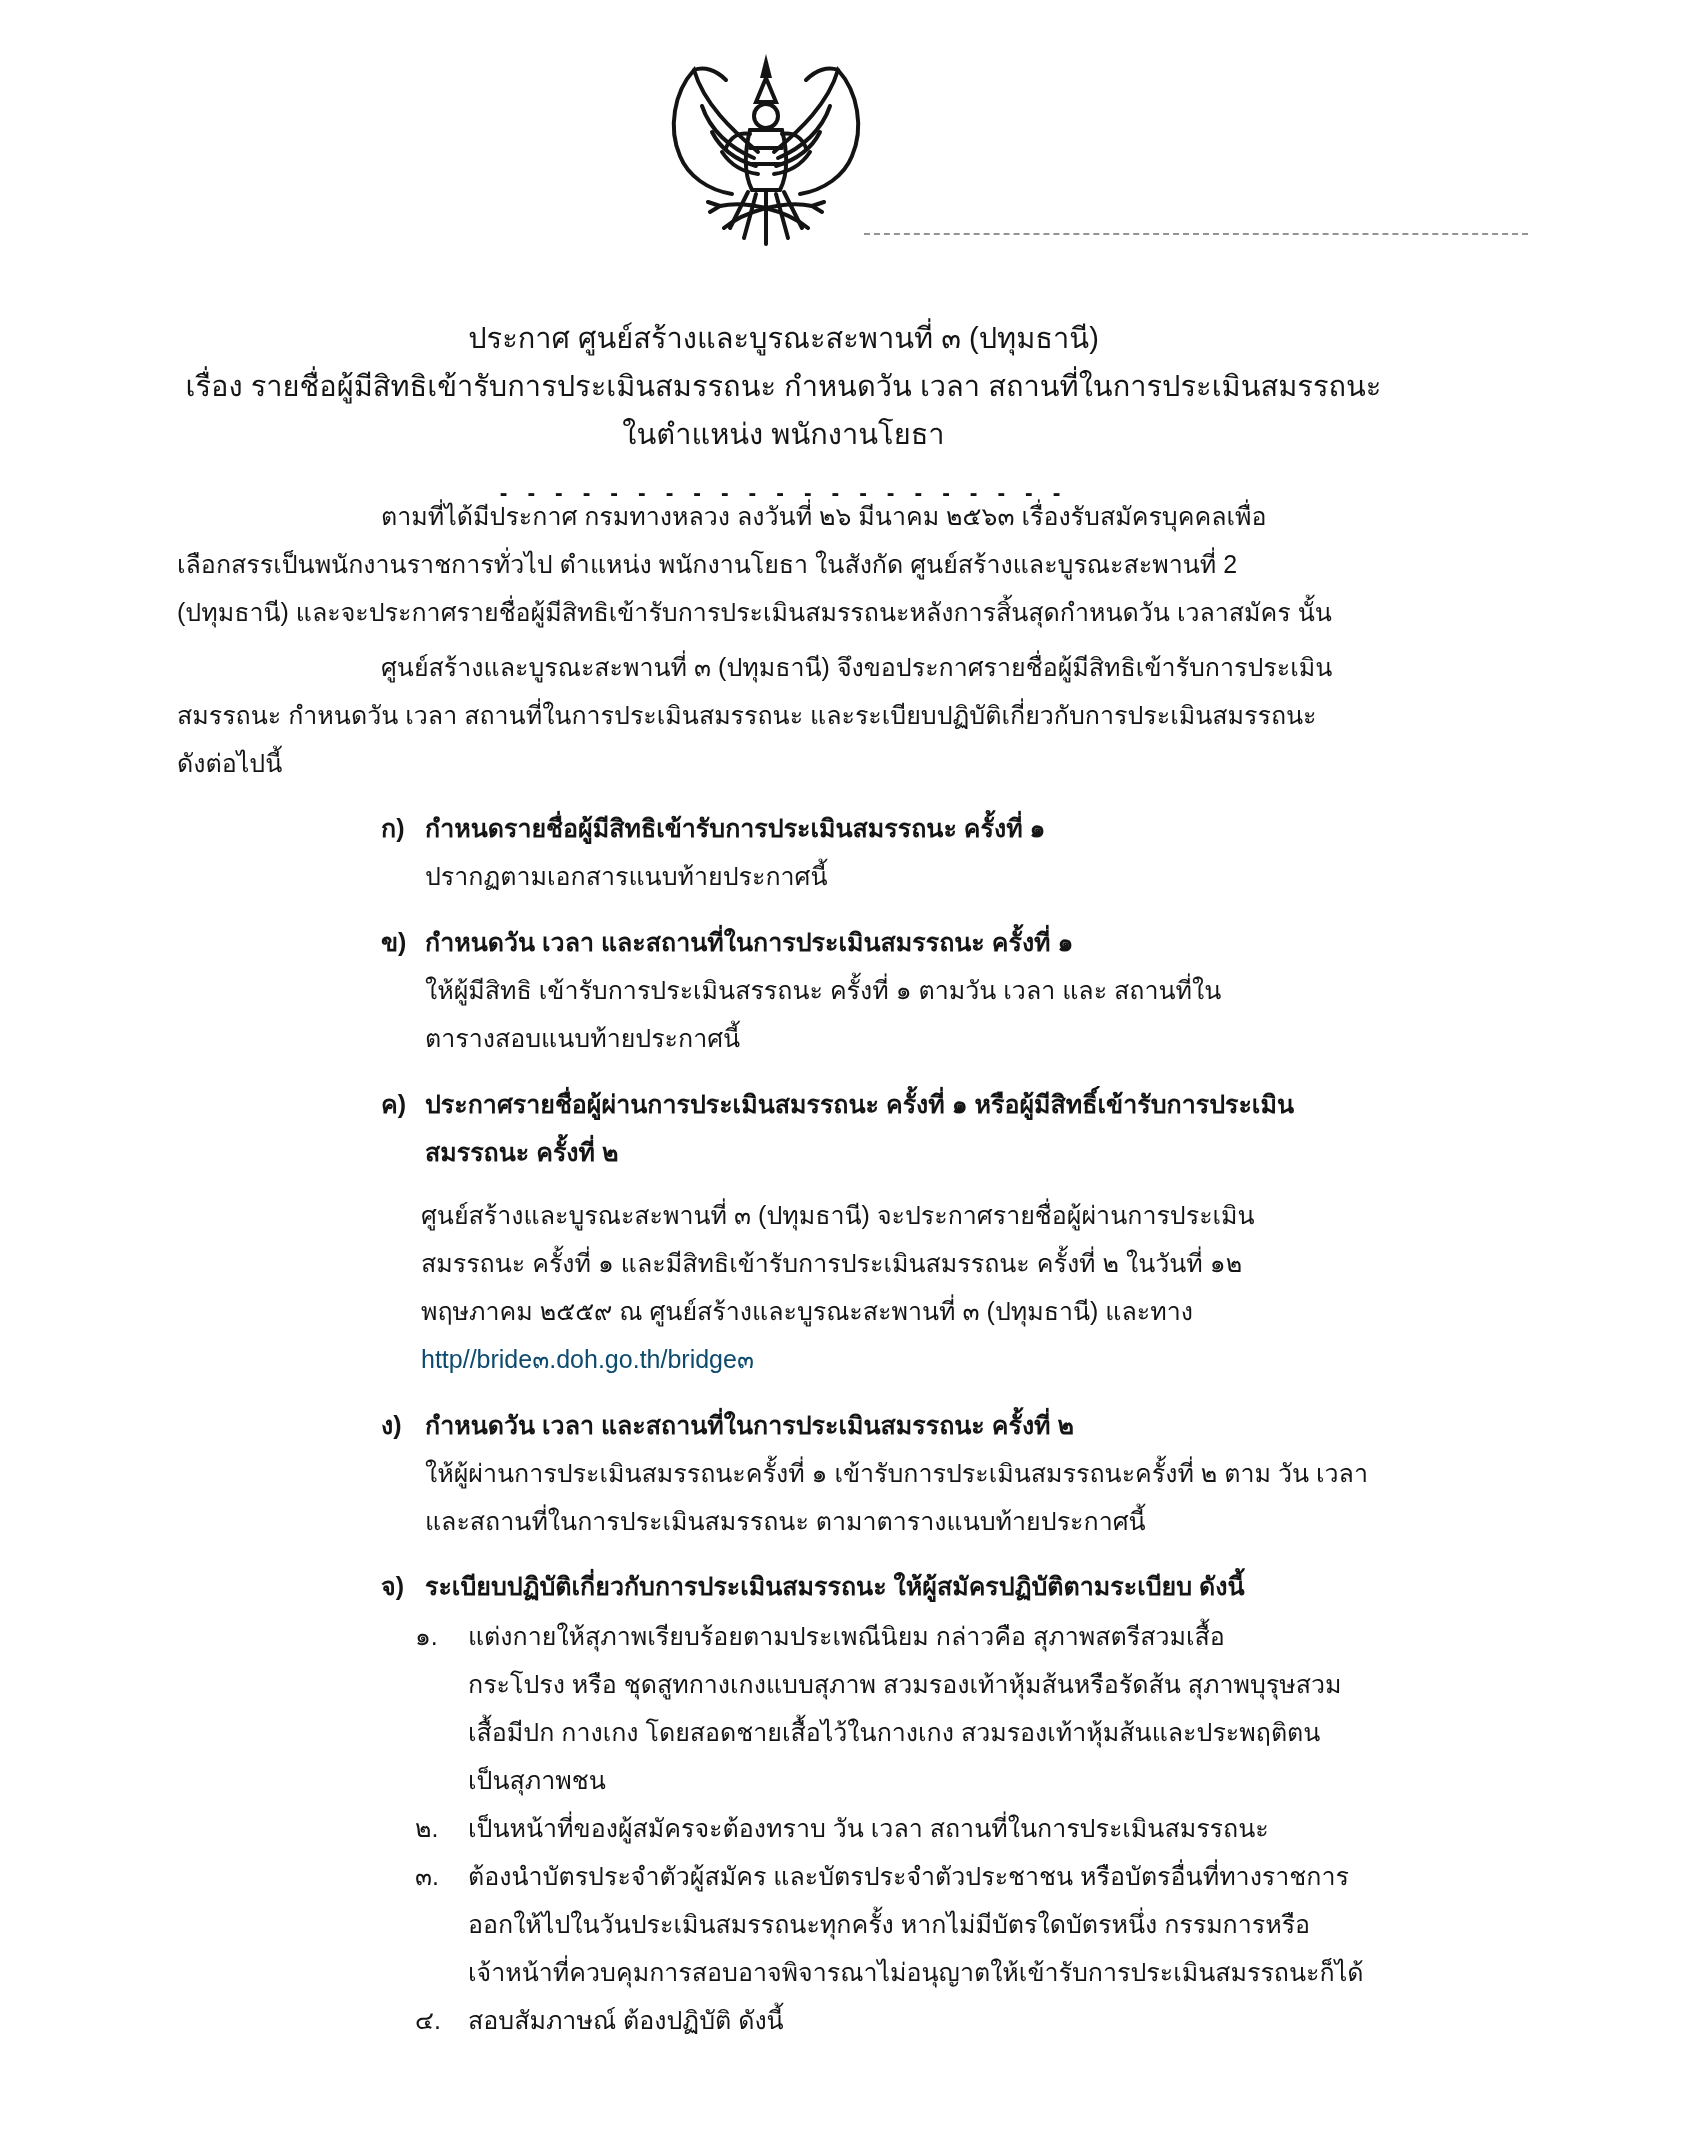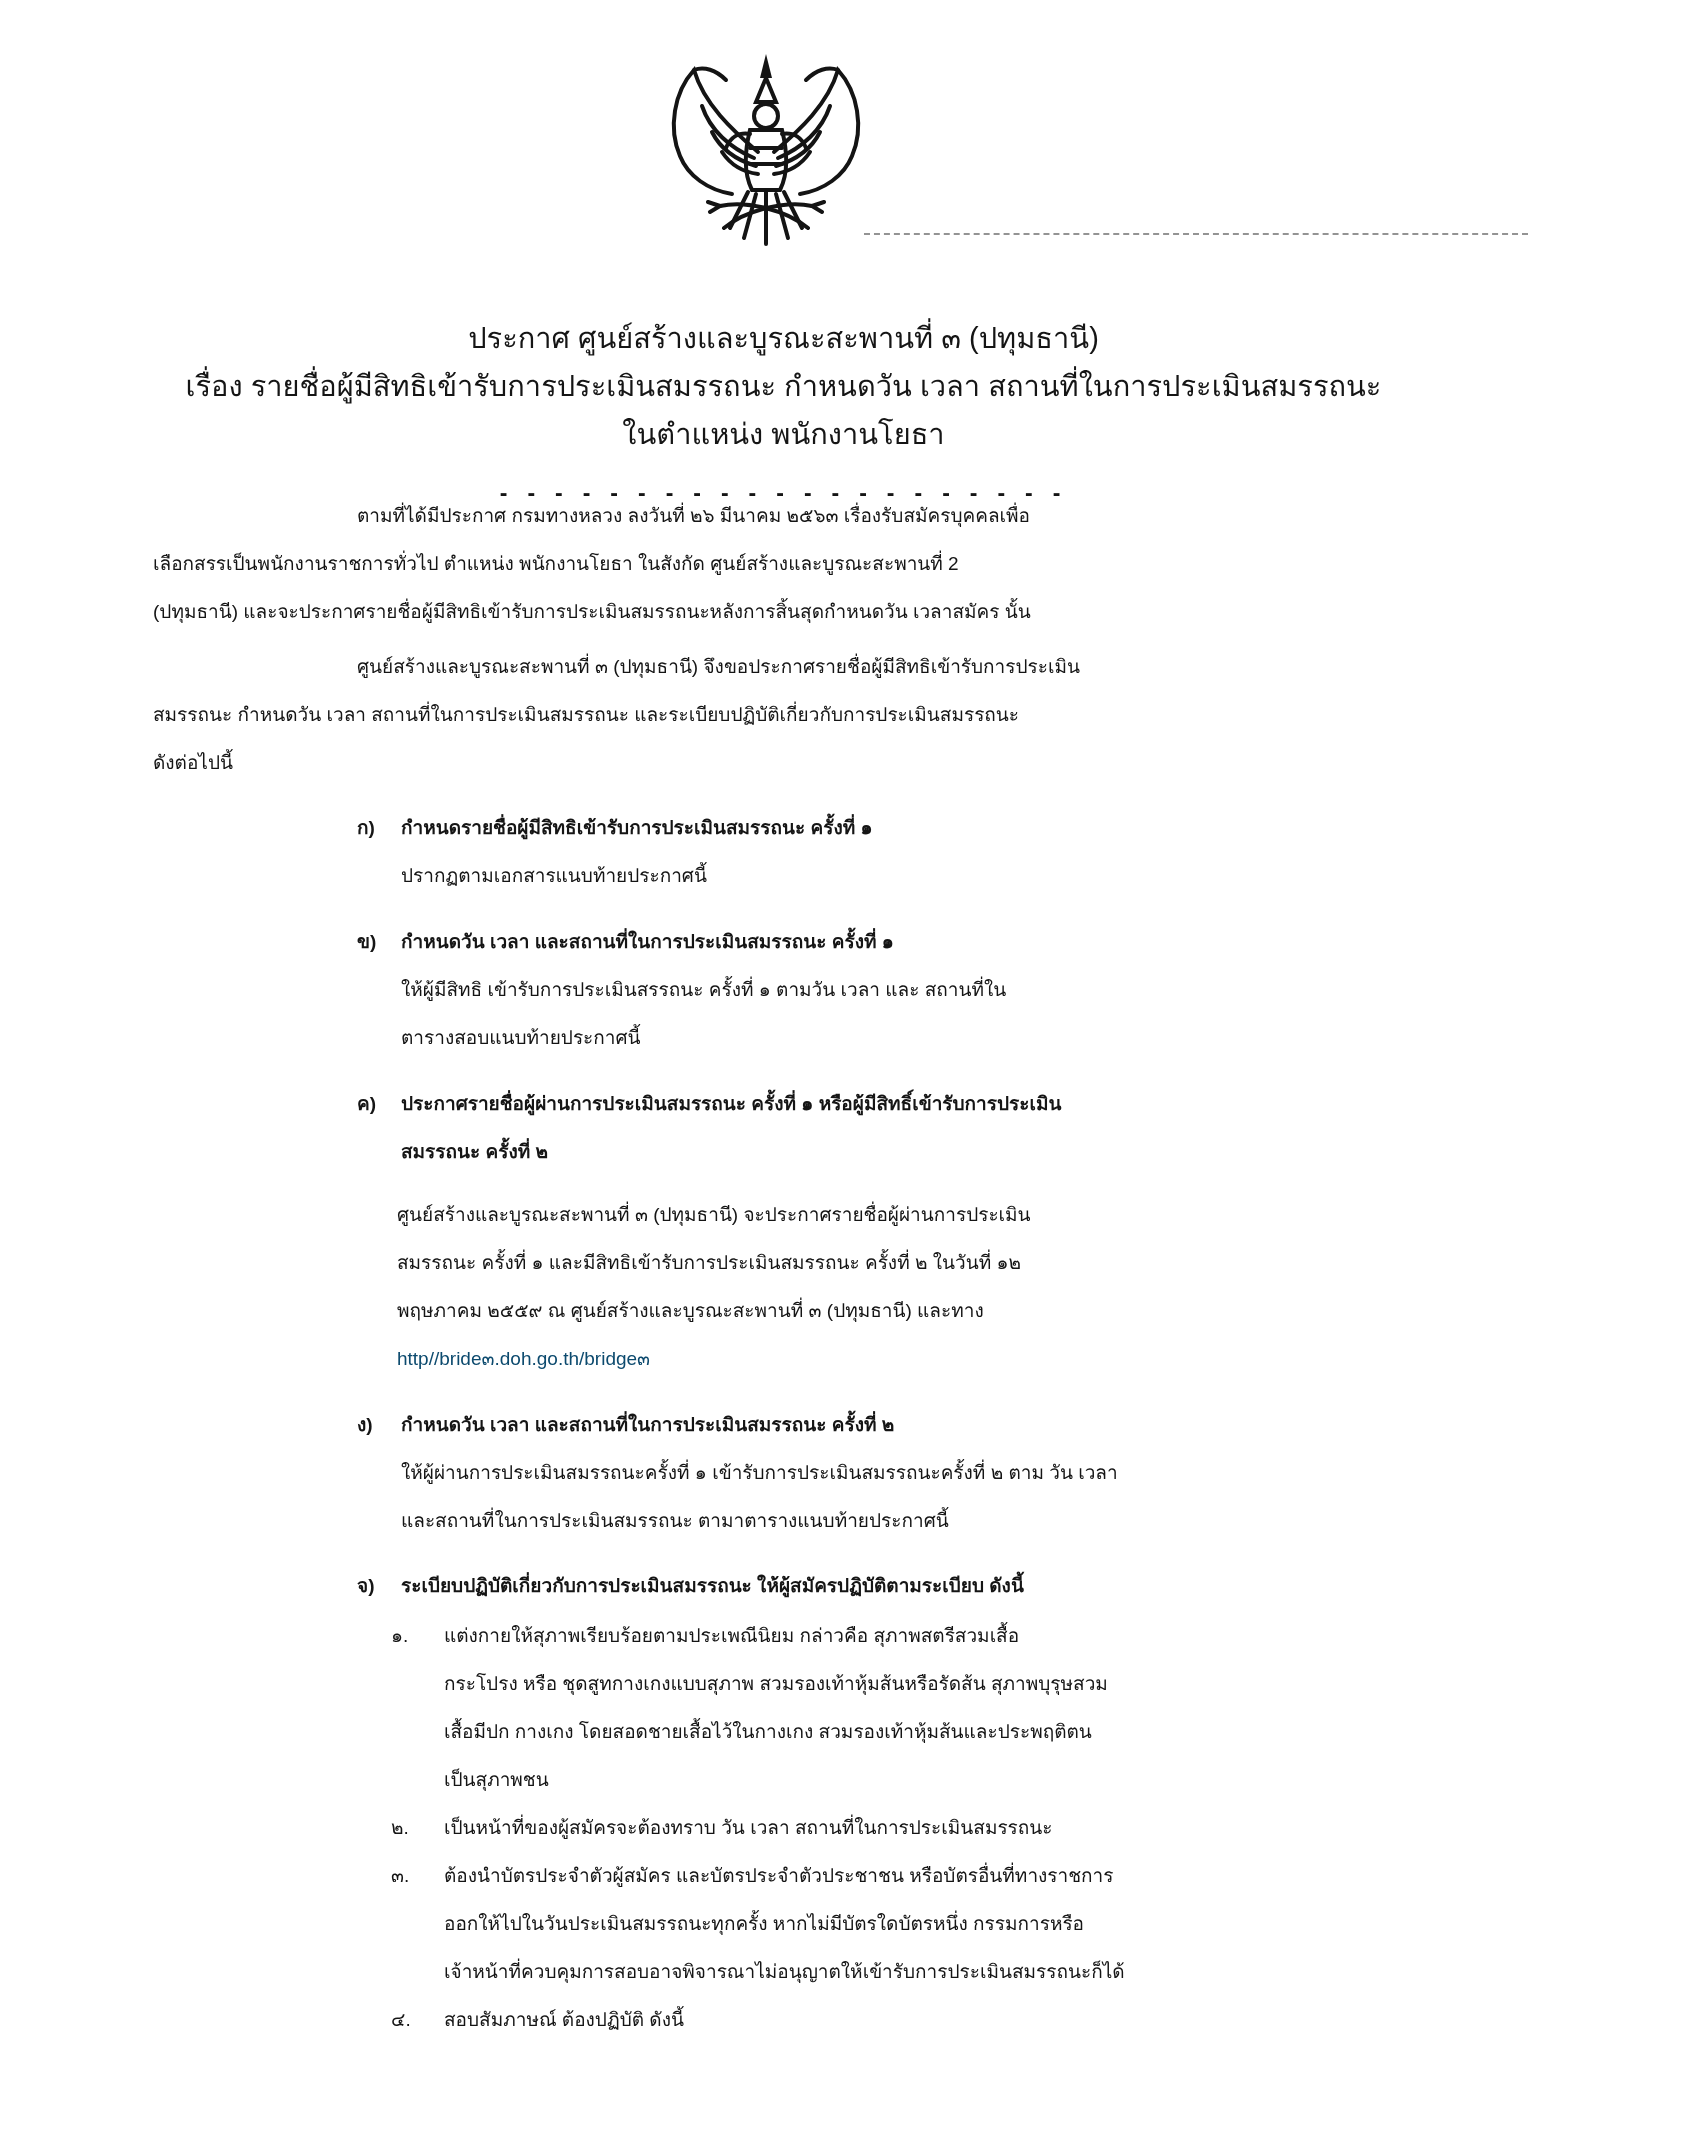--- a/index.html
+++ b/index.html
@@ -24,22 +24,22 @@
     position:absolute; top:274px; left:0; width:1567px;
     text-align:center; font-size:29px; line-height:48px;margin-top:40px;
   }
   .title-line { white-space:nowrap; }
   .separator {
     margin-top:11px; font-weight:bold; font-size:23px;
     letter-spacing:6.8px; white-space:nowrap;
   }
   
   .doc-body {
-    position:absolute; top:492px; left:153px; width:1383px;
-    font-size:19px; line-height:48px;
+    position:absolute; top:492px; left:177px; width:1383px;
+    font-size:25px; line-height:48px;
   }
   .pline { white-space:nowrap; }
   .pline.first { padding-left:204px; }
   .para { margin:0 0 6.8px 0; }
   .item { margin:17.7px 0 0 204px; }
   .ihead { font-weight:bold; white-space:nowrap; }
   .ihead .marker { display:inline-block; width:44px; }
   .cont { padding-left:44px; white-space:nowrap; }
   .c-para { margin-top:15px; padding-left:40px; }
   .c-para .pline { white-space:nowrap; }

